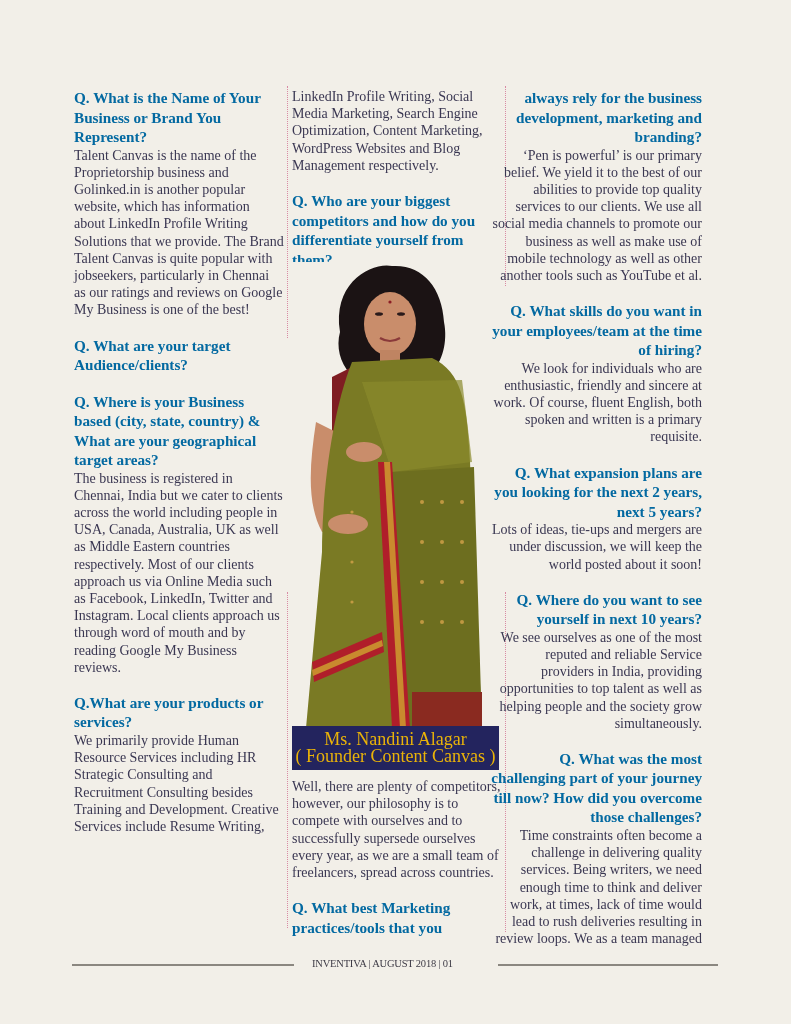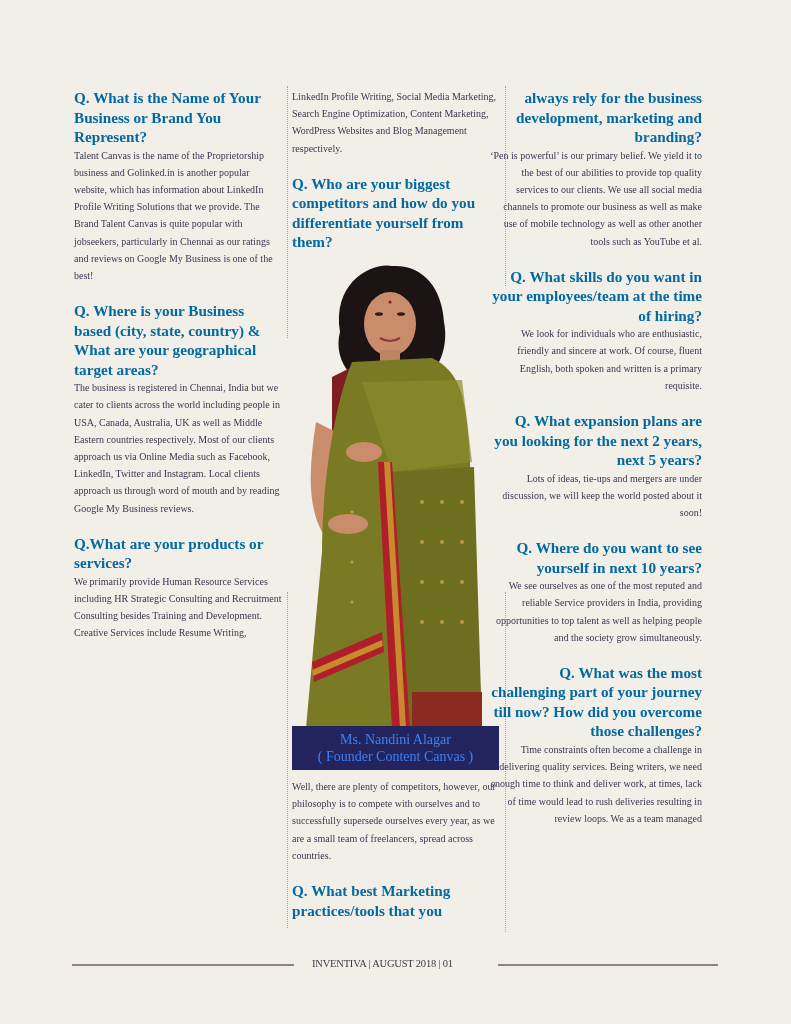--- a/index.html
+++ b/index.html
@@ -3,39 +3,40 @@
 <meta charset="utf-8">
 <style>
   * { box-sizing: border-box; margin: 0; padding: 0; }
   html, body { width: 791px; height: 1024px; background: #f2efe8; overflow: hidden; }
   body { position: relative; font-family: "Liberation Serif", "DejaVu Serif", serif; color: #3d3a55; }
   .col { position: absolute; top: 88px; }
   .col-left { left: 74px; width: 210px; }
   .col-mid { left: 292px; width: 210px; }
   .col-right { left: 490px; width: 212px; text-align: right; }
   .q { color: #0369a1; font-weight: bold; font-size: 15.2px; line-height: 19.5px; }
-  .a { font-size: 10px; line-height: 17.2px; color: #3a3752; }
+  .a { font-size: 14px; line-height: 17.2px; color: #3a3752; }
   .block { margin-bottom: 17px; }
   .divider { position: absolute; width: 0; border-left: 1.5px dotted #d88aa3; }
   .photo-wrap { position: absolute; left: 292px; top: 262px; width: 207px; height: 466px; overflow: hidden; }
   .photo-wrap svg { display: block; }
-  .caption { position: absolute; left: 292px; top: 726px; width: 207px; height: 44px; background: #23245e; color: #3b82f6; text-align: center; font-size: 14px; line-height: 17px; padding-top: 5px; }
+  .caption { position: absolute; left: 292px; top: 726px; width: 207px; height: 44px; background: #23245e; color: #eab308; text-align: center; font-size: 18px; line-height: 17px; padding-top: 5px; }
   .mid-lower { position: absolute; left: 292px; top: 778px; width: 210px; }
   .footer-line { position: absolute; top: 964px; height: 1.5px; background: #8b8780; }
   .footer-text { position: absolute; top: 958px; left: 312px; width: 170px; text-align: left; font-size: 10.5px; letter-spacing: -0.2px; color: #3d3a45; }
 </style>
 </head>
 <body>
 
 <div class="col col-left">
   <div class="block">
     <div class="q">Q. What is the Name of Your Business or Brand You Represent?</div>
     <div class="a">Talent Canvas is the name of the Proprietorship business and Golinked.in is another popular website, which has information about LinkedIn Profile Writing Solutions that we provide. The Brand Talent Canvas is quite popular with jobseekers, particularly in Chennai as our ratings and reviews on Google My Business is one of the best!</div>
   </div>
   <div class="block">
+    <div class="q">Q. What are your target Audience/clients?</div>
   </div>
   <div class="block">
     <div class="q">Q. Where is your Business based (city, state, country) &amp; What are your geographical target areas?</div>
     <div class="a">The business is registered in Chennai, India but we cater to clients across the world including people in USA, Canada, Australia, UK as well as Middle Eastern countries respectively. Most of our clients approach us via Online Media such as Facebook, LinkedIn, Twitter and Instagram. Local clients approach us through word of mouth and by reading Google My Business reviews.</div>
   </div>
   <div class="block">
     <div class="q">Q.What are your products or services?</div>
     <div class="a">We primarily provide Human Resource Services including HR Strategic Consulting and Recruitment Consulting besides Training and Development. Creative Services include Resume Writing,</div>
   </div>
 </div>

